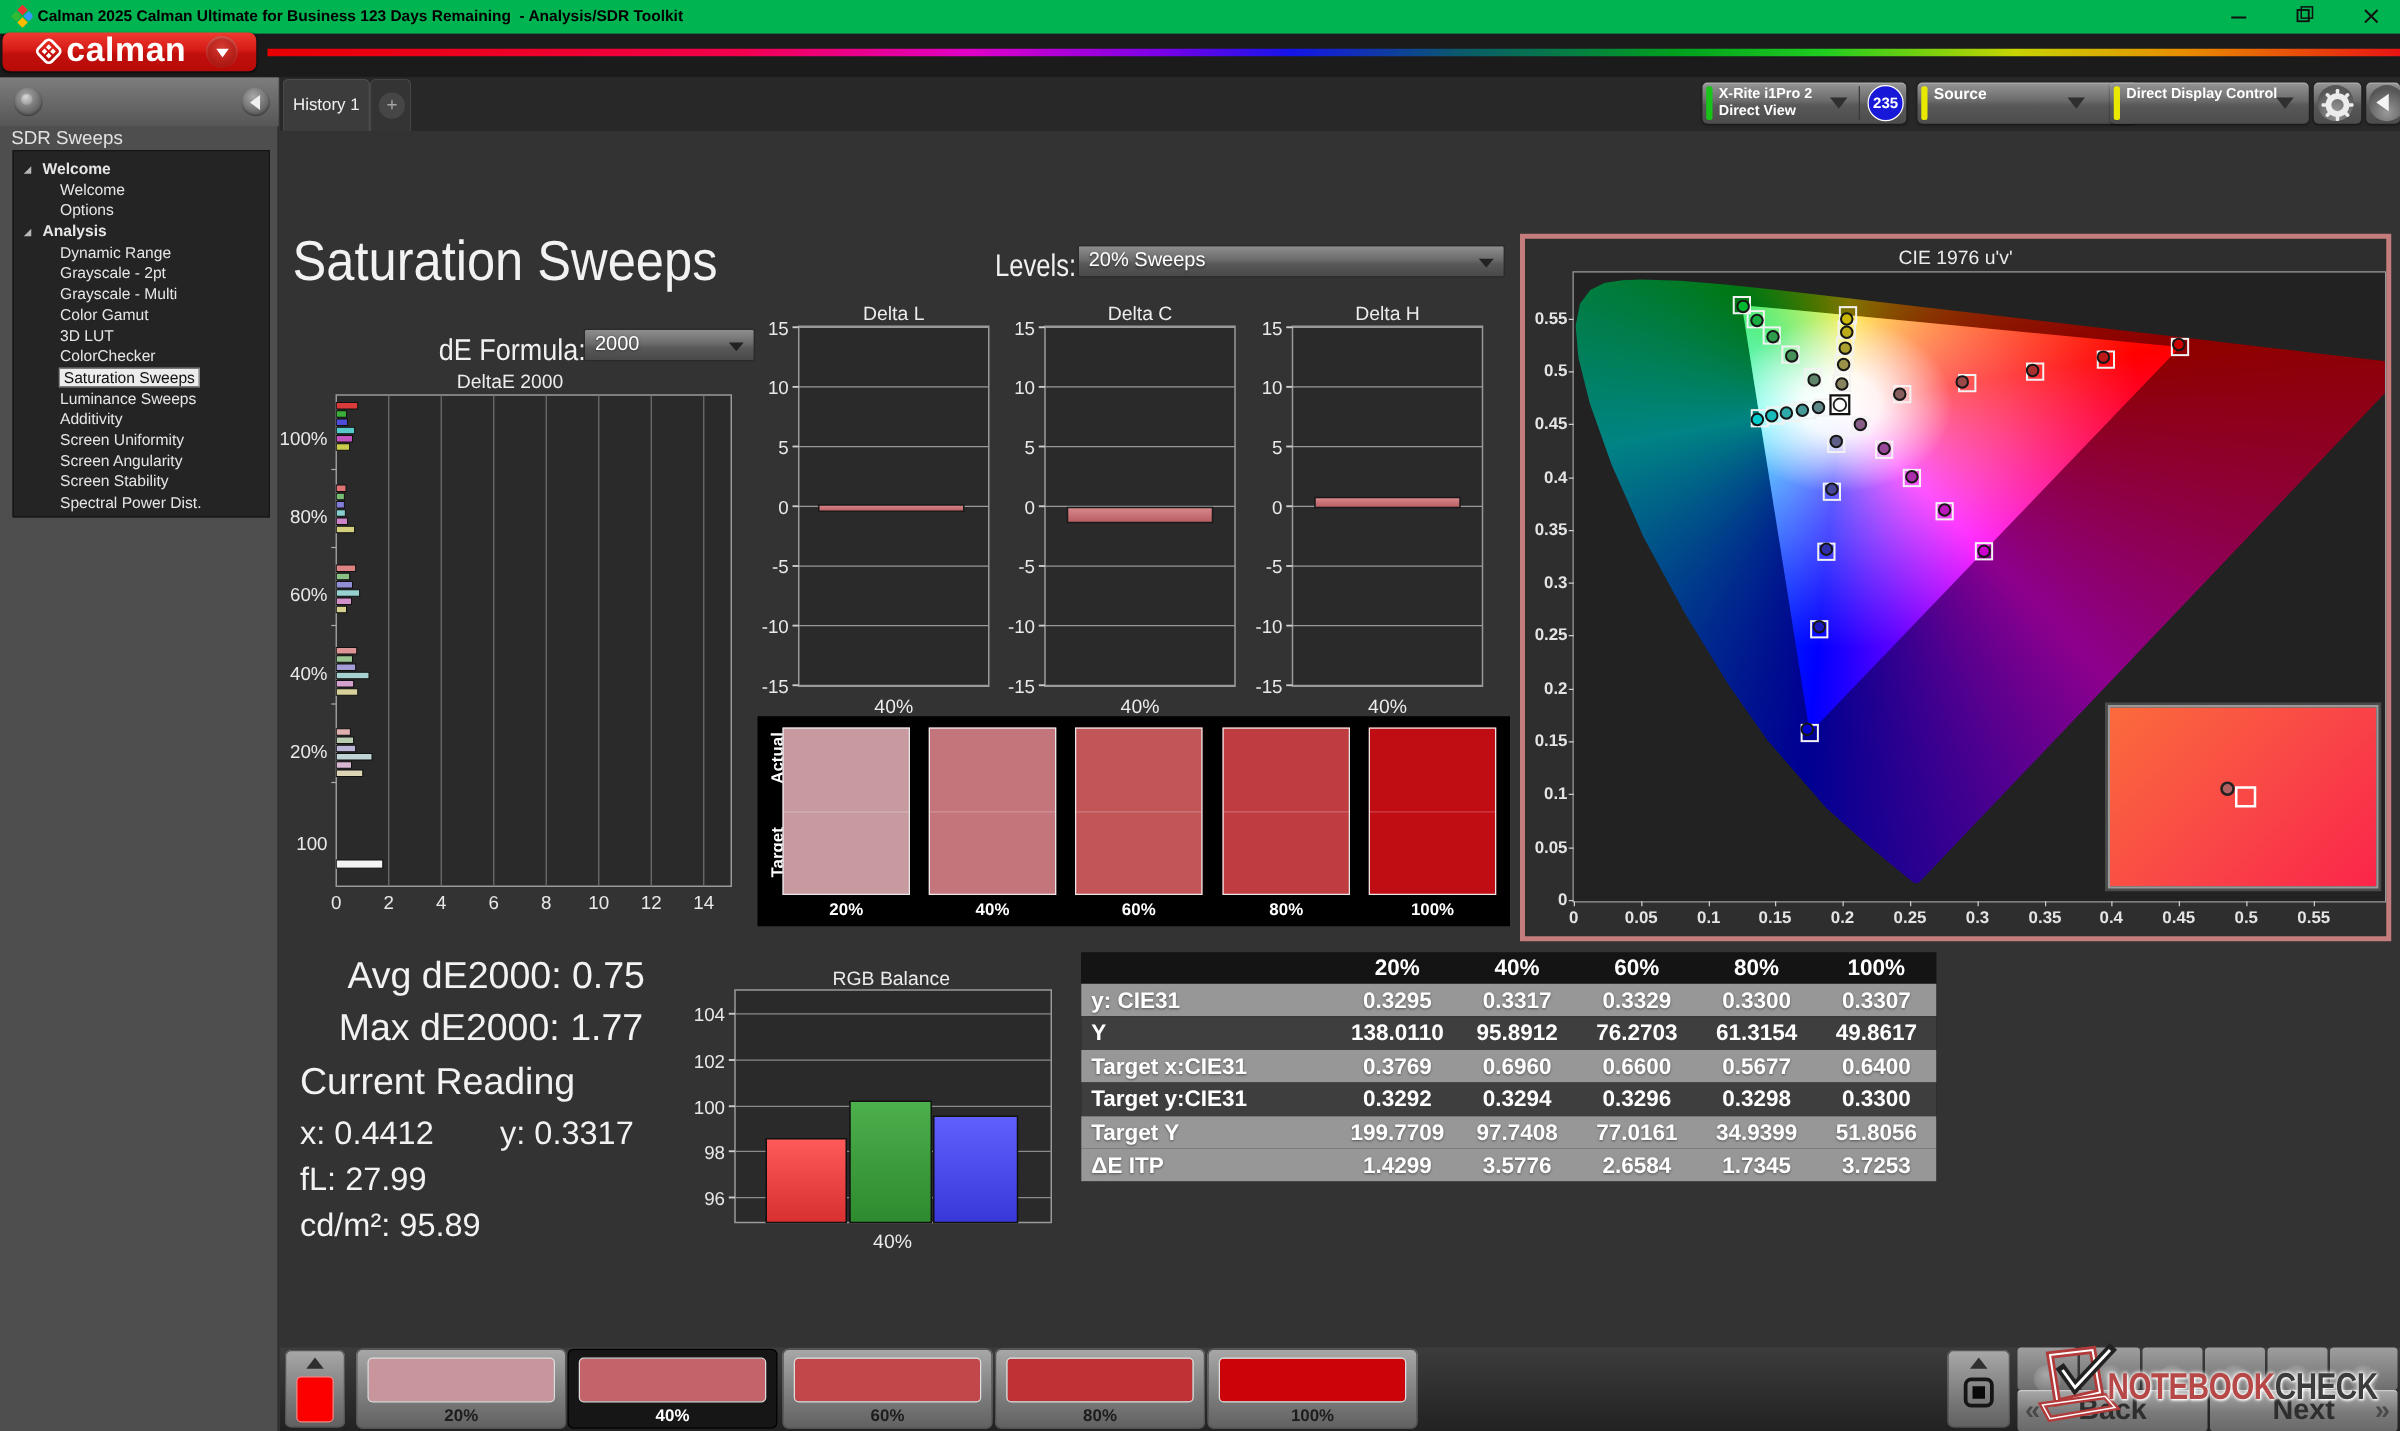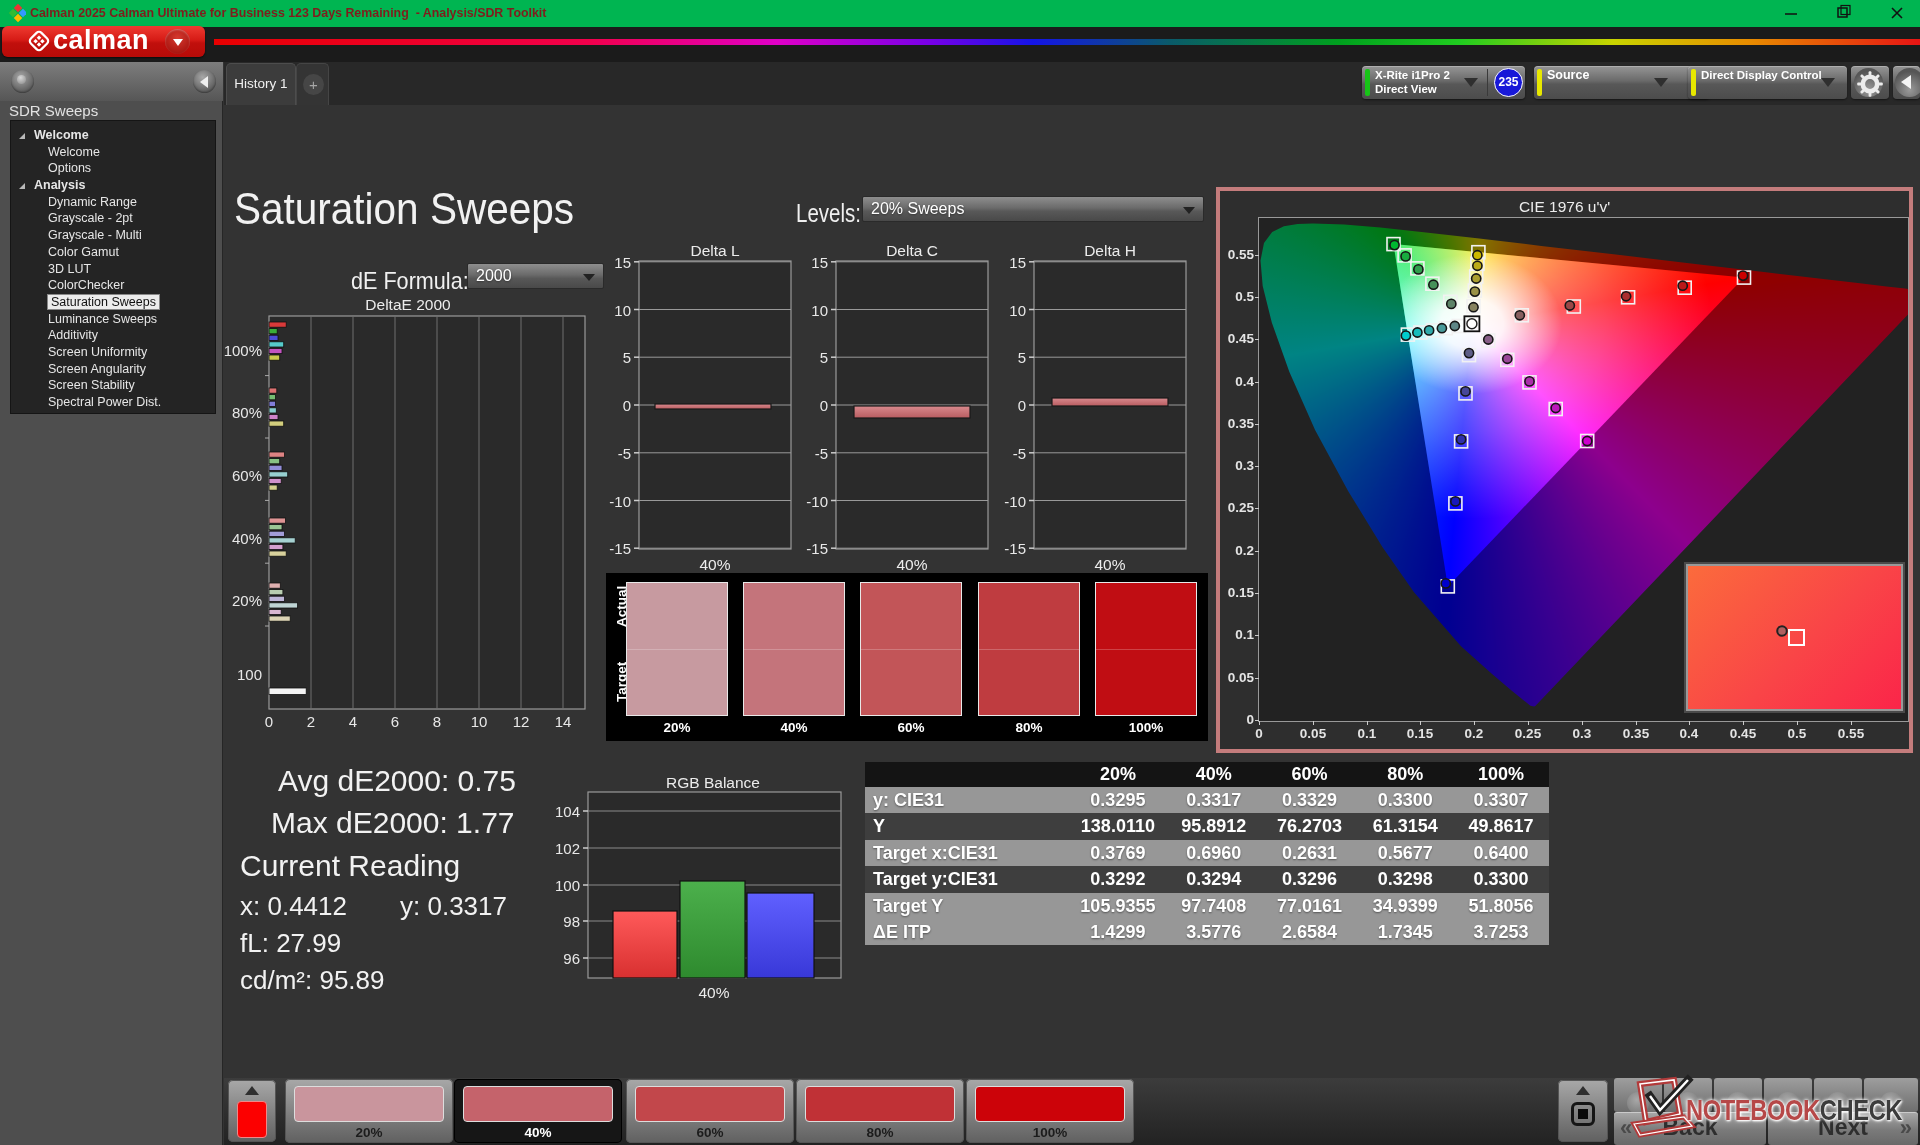--- a/index.html
+++ b/index.html
@@ -1,17 +1,17 @@
 <!DOCTYPE html>
 <html><head><meta charset="utf-8"><style>
 * {margin:0;padding:0;box-sizing:border-box}
 html,body {width:1920px;height:1145px;overflow:hidden;background:#333;
   font-family:"Liberation Sans",sans-serif;}
 .abs {position:absolute}
-.titlebar {position:absolute;left:0;top:0;width:1920px;height:27px;background:#00b551;color:#7f1d1d;
+.titlebar {position:absolute;left:0;top:0;width:1920px;height:27px;background:#00b551;color:#000000;
   font-size:12.4px;font-weight:700}
 .titlebar .tt {position:absolute;left:30px;top:6px}
 .appstrip {position:absolute;left:0;top:27px;width:1920px;height:35px;background:#1b1b1b}
 .rainbow {position:absolute;left:214px;top:12px;width:1706px;height:6px;
  background:linear-gradient(90deg,#e80000 0%,#f2004c 22%,#e000c8 33%,#7800e8 42%,#1414e8 48%,#0a5a6a 56%,#00a01e 66%,#20cc20 73%,#c8d400 82%,#e88c00 90%,#e81414 100%)}
 .logo {position:absolute;left:2px;top:-1px;width:203px;height:31px;border-radius:6px;
  background:linear-gradient(180deg,#ef3b31 0%,#d61b16 45%,#c10f0c 55%,#b70b08 100%);box-shadow:0 1px 2px rgba(0,0,0,.6)}
 .logo .word {position:absolute;left:51px;top:-1px;color:#fff;font-size:27px;font-weight:700;letter-spacing:0.5px}
 .logo .dd {position:absolute;left:163px;top:3px;width:25px;height:25px;border-radius:50%;
  background:radial-gradient(circle at 50% 35%,#d53a30,#9c0a06);box-shadow:inset 0 1px 2px rgba(255,255,255,.35)}
@@ -556,35 +556,35 @@
       <div class="tcv">138.0110</div>
       <div class="tcv">95.8912</div>
       <div class="tcv">76.2703</div>
       <div class="tcv">61.3154</div>
       <div class="tcv">49.8617</div>
     </div>
     <div class="trow light">
       <div class="tc0">Target x:CIE31</div>
       <div class="tcv">0.3769</div>
       <div class="tcv">0.6960</div>
-      <div class="tcv">0.2631</div>
+      <div class="tcv">0.6600</div>
       <div class="tcv">0.5677</div>
       <div class="tcv">0.6400</div>
     </div>
     <div class="trow dark">
       <div class="tc0">Target y:CIE31</div>
       <div class="tcv">0.3292</div>
       <div class="tcv">0.3294</div>
       <div class="tcv">0.3296</div>
       <div class="tcv">0.3298</div>
       <div class="tcv">0.3300</div>
     </div>
     <div class="trow light">
       <div class="tc0">Target Y</div>
-      <div class="tcv">105.9355</div>
+      <div class="tcv">199.7709</div>
       <div class="tcv">97.7408</div>
       <div class="tcv">77.0161</div>
       <div class="tcv">34.9399</div>
       <div class="tcv">51.8056</div>
     </div>
     <div class="trow light">
       <div class="tc0">ΔE ITP</div>
       <div class="tcv">1.4299</div>
       <div class="tcv">3.5776</div>
       <div class="tcv">2.6584</div>

